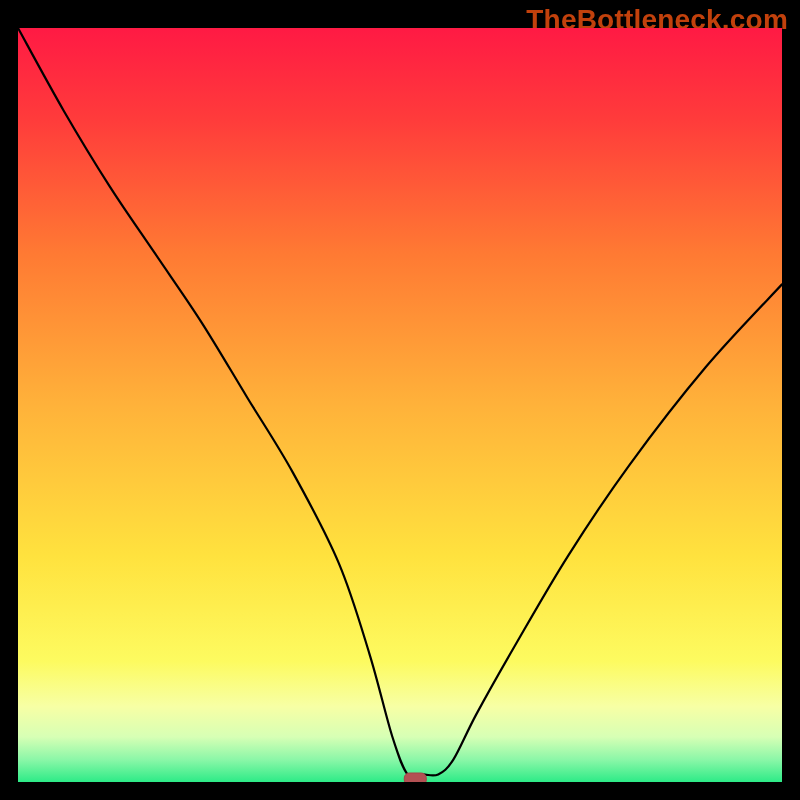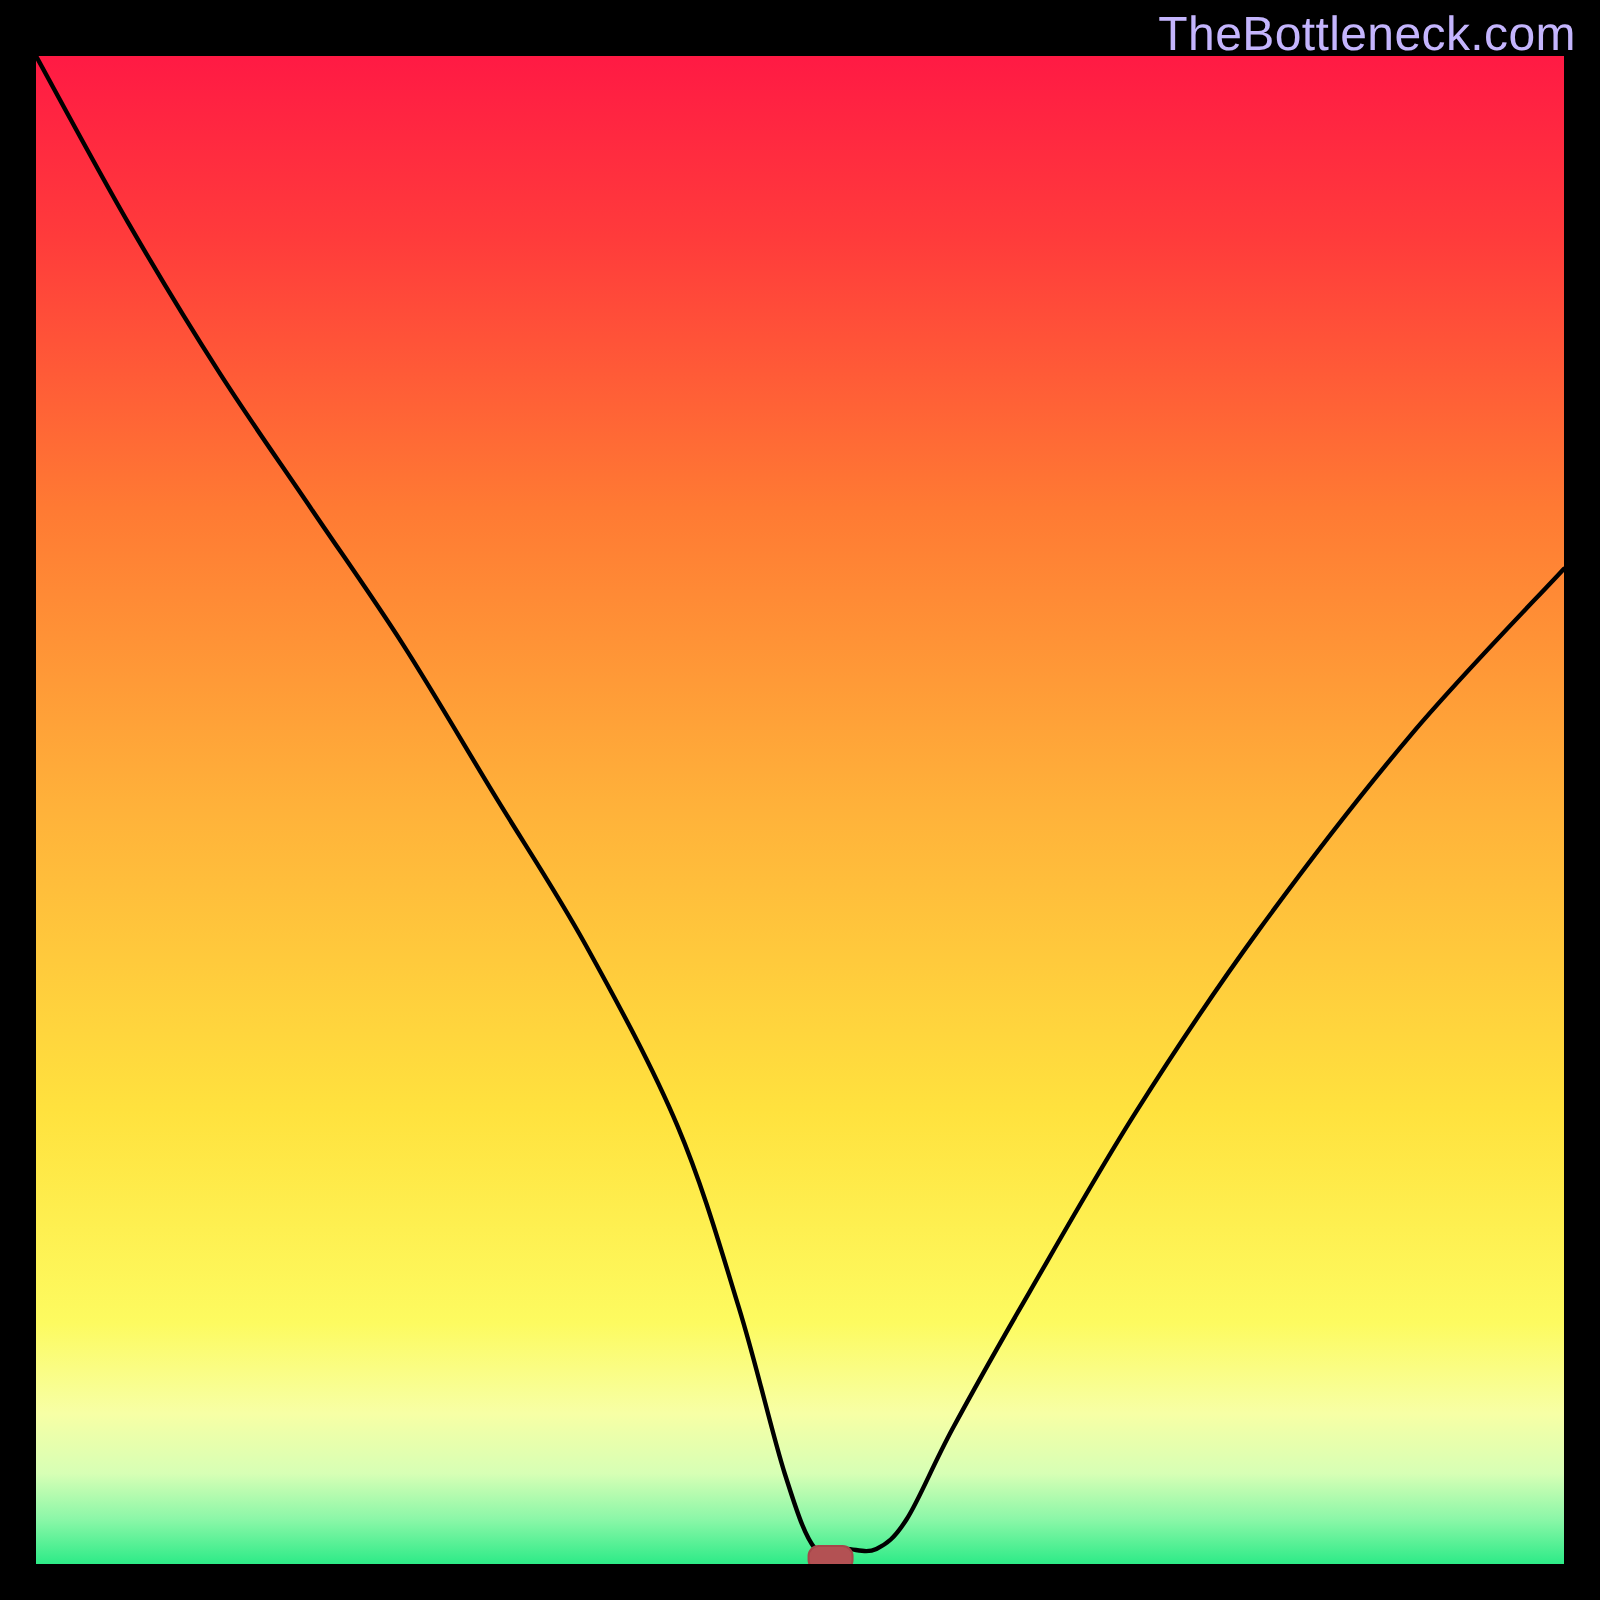--- a/index.html
+++ b/index.html
@@ -14,23 +14,23 @@
   .frame {
     position: relative;
     width: 800px;
     height: 800px;
     background: #000;
   }
   .watermark {
     position: absolute;
     top: 4px;
     right: 12px;
-    color: #c4b5fd;
-    font-size: 24px;
-    font-weight: 400;
+    color: #c2410c;
+    font-size: 28px;
+    font-weight: 700;
     letter-spacing: 0.2px;
   }
   .plot-area {
     position: absolute;
     left: 18px;
     top: 28px;
     width: 764px;
     height: 754px;
     overflow: hidden;
   }

